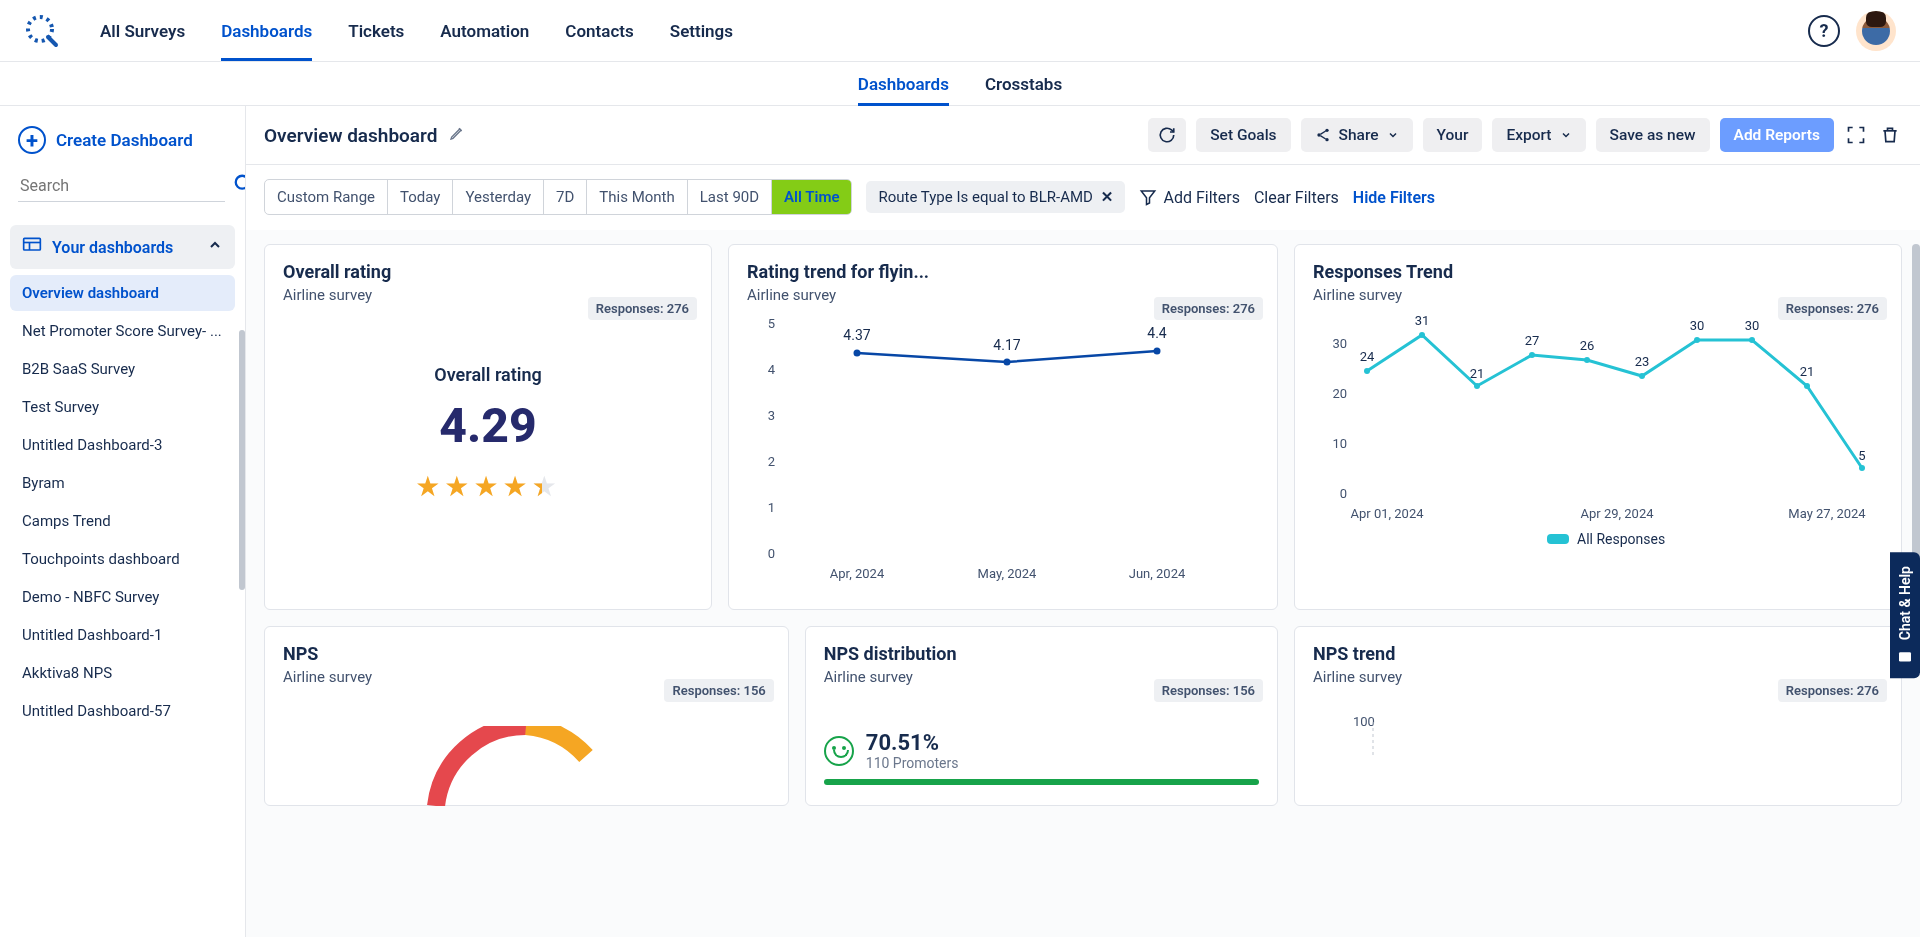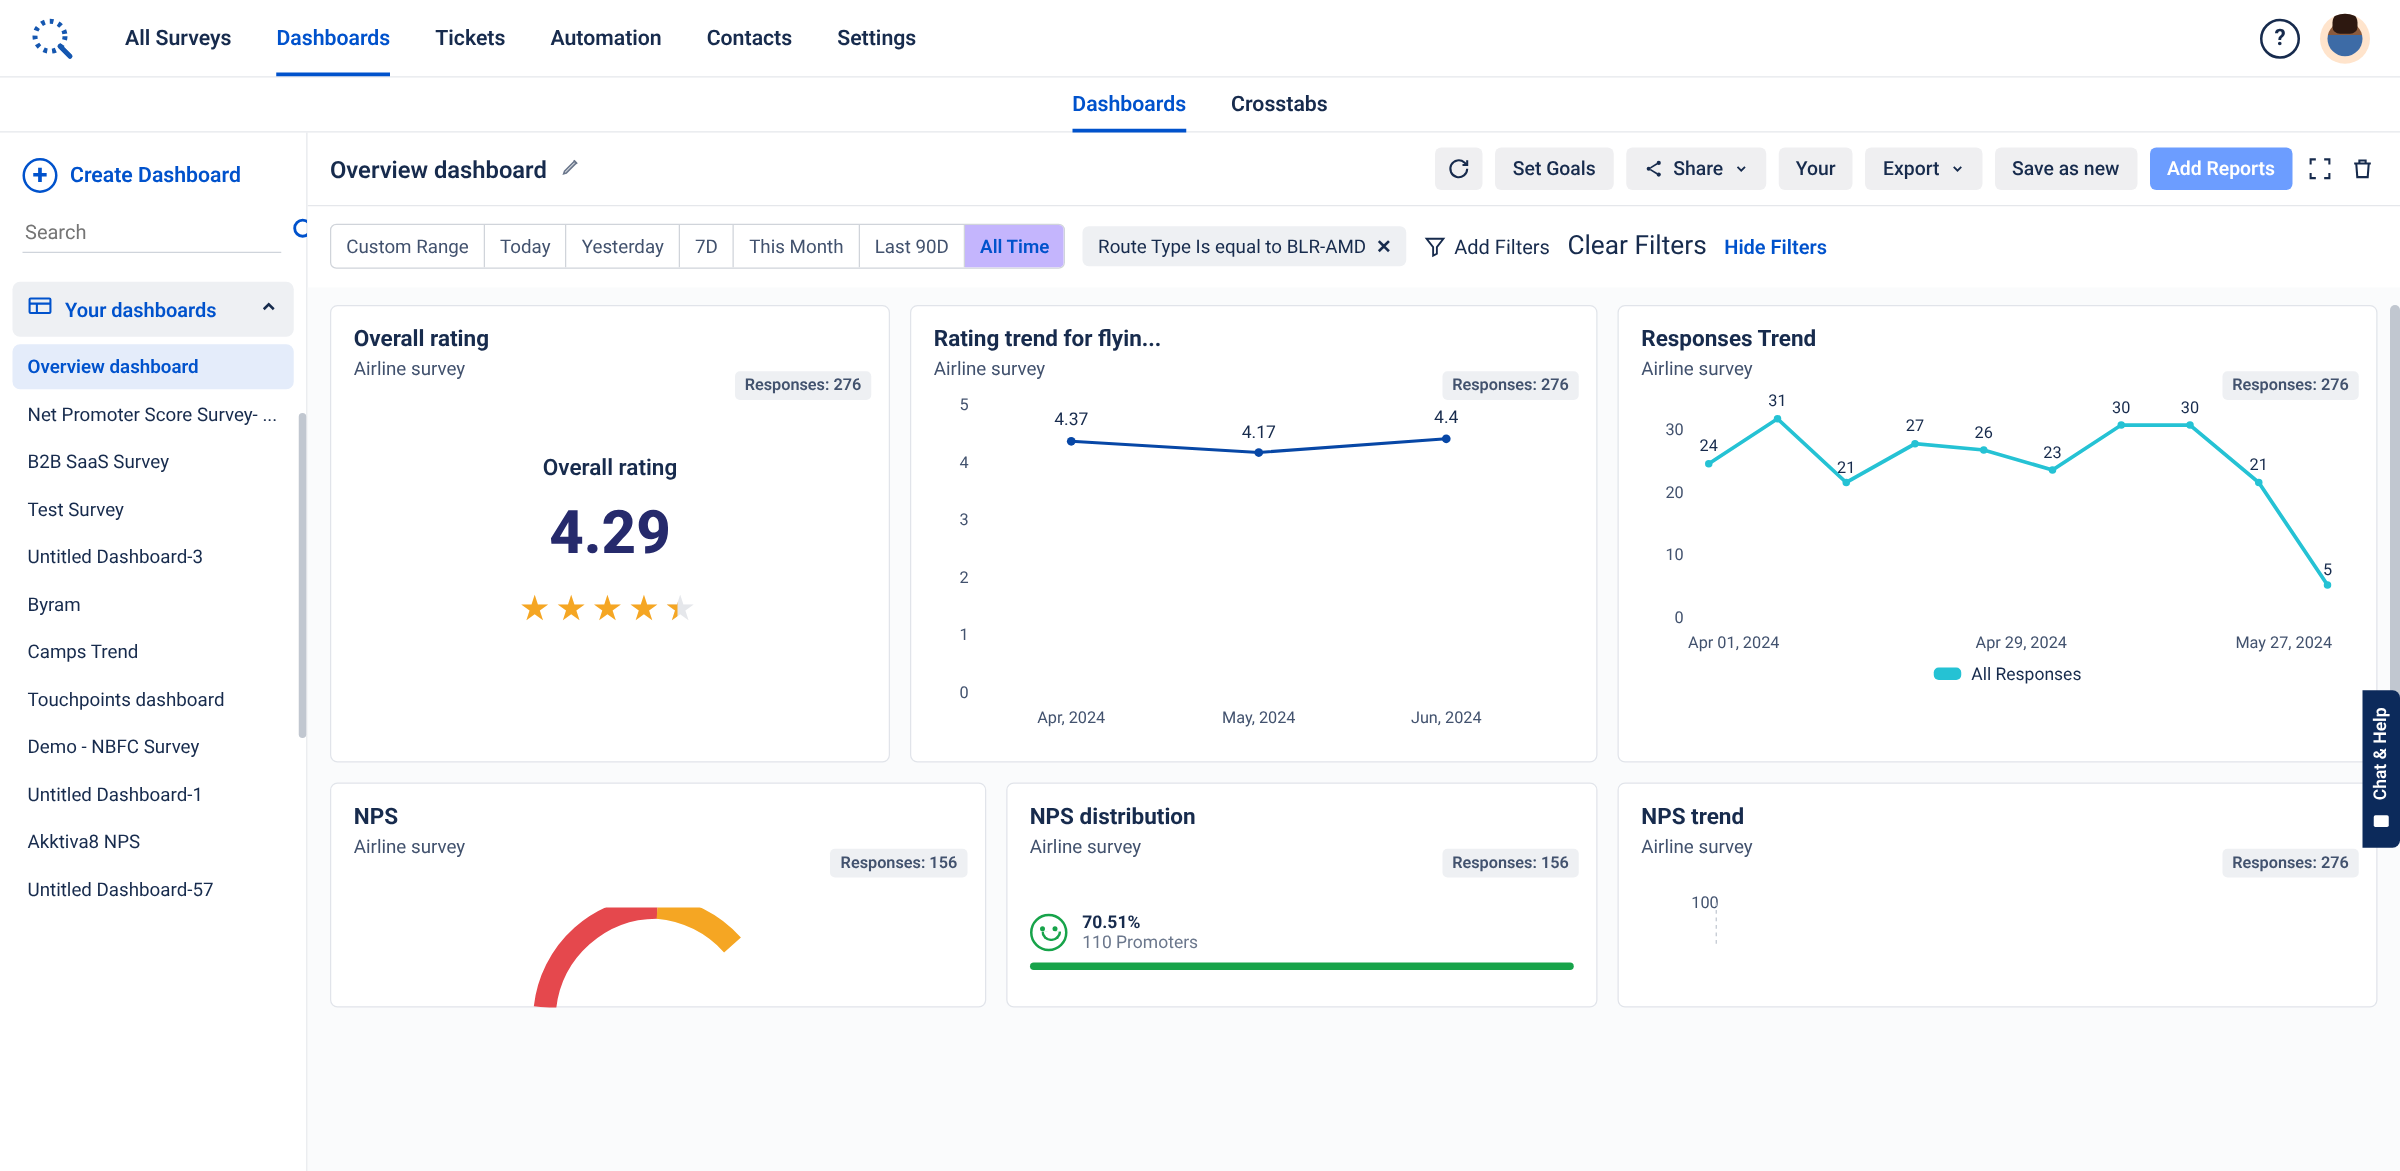--- a/index.html
+++ b/index.html
@@ -52,25 +52,25 @@
 .btn { background:#efeff1; border-radius:5px; padding:8px 14px; font-size:15.5px; font-weight:500; display:flex;align-items:center; gap:8px; cursor:pointer; color:#172b4d; }
 .btn.icon-only { padding:8px 10px; }
 .btn.primary { background:#6c9dff; color:#fff; font-weight:600; }
 .icon-plain { width:24px; height:24px; display:flex;align-items:center;justify-content:center; cursor:pointer; color:#172b4d; }
 
 
 .filters { display:flex; align-items:center; gap:14px; padding:14px 18px; border-bottom:1px solid transparent; flex-wrap:wrap; }
 .chipset { display:flex; border:1px solid #d0d4da; border-radius:5px; overflow:hidden; }
 .tchip { padding:8px 12px; font-size:15px; border-right:1px solid #d0d4da; color:#42526e; cursor:pointer; }
 .tchip:last-child{border-right:none;}
-.tchip.active { background:#c4b5fd; color:#0052cc; font-weight:600; }
+.tchip.active { background:#84cc16; color:#0052cc; font-weight:600; }
 .pill { display:flex; align-items:center; gap:8px; padding:7px 12px; background:#eef0f3; border-radius:5px; font-size:15px; }
 .pill .x { font-weight:700; cursor:pointer; }
 .addfilt { display:flex; align-items:center; gap:6px; font-size:16px; color:#172b4d; cursor:pointer; }
-.clearfilt { font-size:21px; color:#172b4d; cursor:pointer; }
+.clearfilt { font-size:16px; color:#172b4d; cursor:pointer; }
 .hidefilt { font-size:16px; color:#0052cc; font-weight:600; cursor:pointer; }
 
 
 .canvas { flex:1; overflow:auto; padding: 14px 18px; background:#fafbfc; }
 .row { display:flex; gap:16px; margin-bottom:16px; }
 .card { background:#fff; border:1px solid #e1e4ea; border-radius:6px; padding:16px 18px; position:relative; }
 .card h3 { font-size:18px; font-weight:700; margin-bottom:4px; }
 .sub { font-size:15px; color:#42526e; }
 .respbadge { position:absolute; top:52px; right:14px; background:#eef0f3; border-radius:4px; font-size:13px; padding:4px 8px; color:#42526e; font-weight:600; }
 
@@ -362,21 +362,21 @@
           </svg>
         </div>
 
         <div class="card" style="width:494px;height:180px;">
           <h3>NPS distribution</h3>
           <div class="sub">Airline survey</div>
           <div class="respbadge">Responses: 156</div>
           <div class="promorow" style="margin-top:44px;">
             <div class="smile"></div>
             <div>
-              <div style="font-weight:700;font-size:14px;">70.51%</div>
+              <div style="font-weight:700;font-size:22px;">70.51%</div>
               <div style="font-size:14px;color:#6b778c;">110 Promoters</div>
             </div>
           </div>
           <div style="height:6px;background:#17a34a;border-radius:3px;margin-top:8px;width:100%;"></div>
         </div>
 
         <div class="card" style="width:608px;height:180px;">
           <h3>NPS trend</h3>
           <div class="sub">Airline survey</div>
           <div class="respbadge">Responses: 276</div>

